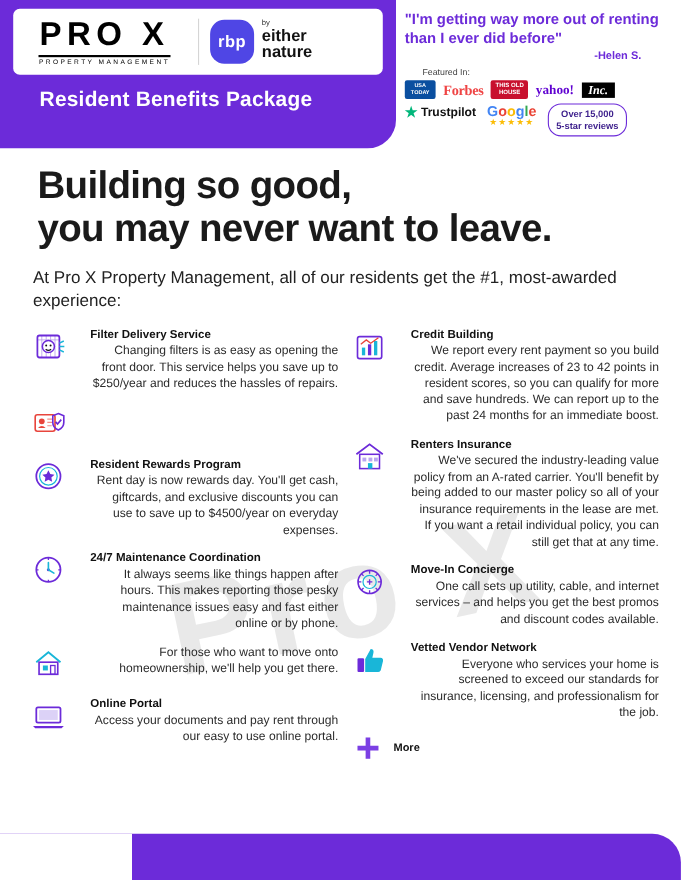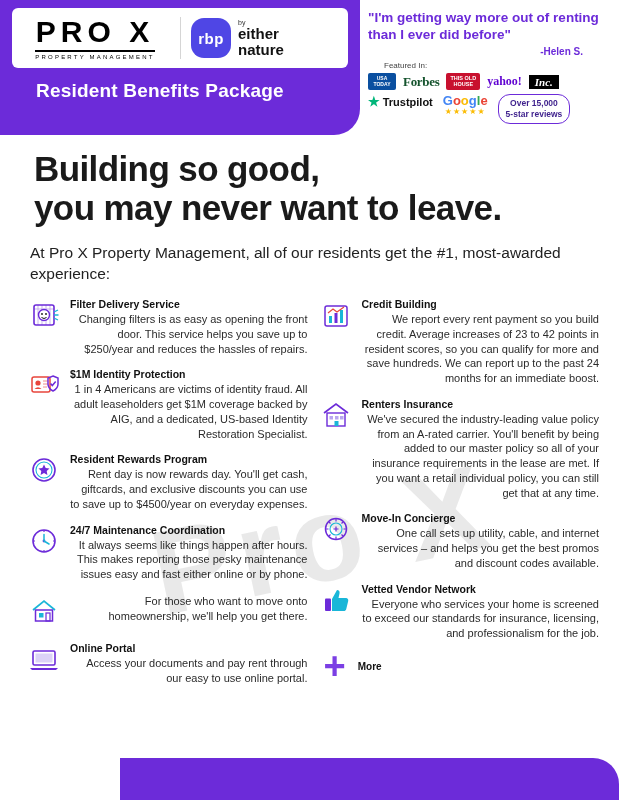--- a/index.html
+++ b/index.html
@@ -62,21 +62,20 @@
     letter-spacing: 2.2px;
     color: #000;
   }
   .logo-divider {
     width: 1px; height: 42px;
     background: #d5d5d5;
     margin: 0 10px;
   }
   .rbp-logo {
     display: flex;
-    align-items: center;
     gap: 7px;
   }
   .rbp-badge {
     width: 40px; height: 40px;
     background: #4f46e5;
     border-radius: 13px;
     color: #fff;
     font-size: 15px;
     font-weight: bold;
     display: flex;
@@ -144,21 +143,21 @@
     line-height: 1.05;
     text-align: center;
     padding: 3px 3px;
     border-radius: 2px;
     width: 22px;
   }
   .press-forbes {
     font-family: "Liberation Serif", serif;
     font-size: 13px;
     font-weight: bold;
-    color: #14532d;
+    color: #ef4444;
     letter-spacing: -0.3px;
   }
   .press-house {
     background: #c8102e;
     color: #fff;
     font-size: 5.5px;
     font-weight: bold;
     text-align: center;
     line-height: 1.05;
     padding: 3px 4px;
@@ -229,21 +228,21 @@
   .columns {
     display: flex;
     margin: 14px 20px 0 26px;
     gap: 10px;
     position: relative;
     z-index: 2;
   }
   .col { width: 288px; }
   .benefit {
     display: flex;
-    gap: 8px;
+    gap: 20px;
     margin-bottom: 12px;
   }
   .benefit-icon {
     width: 36px;
     min-width: 36px;
     height: 34px;
     display: flex;
     align-items: flex-start;
     justify-content: center;
     padding-top: 2px;
@@ -404,24 +403,20 @@
       <div class="benefit-icon">
         <svg width="34" height="32" viewBox="0 0 34 32">
           <rect x="5" y="7" width="18" height="15" rx="2" fill="none" stroke="#e8453c" stroke-width="1.5"></rect>
           <circle cx="11" cy="13" r="2.6" fill="#e8453c"></circle>
           <path d="M7.5 19 q3.5 -3.5 7 0" fill="#e8453c"></path>
           <path d="M16 11 h5 M16 14 h5 M16 17 h4" stroke="#e8453c" stroke-width="1" opacity="0.6"></path>
           <path d="M26 6 l5 2 v6 c0 4 -3 6 -5 7 c-2 -1 -5 -3 -5 -7 V8 z" fill="none" stroke="#6c2bd9" stroke-width="1.5"></path>
           <path d="M23.5 13.5 l1.8 2 l3.4 -4" fill="none" stroke="#6c2bd9" stroke-width="1.5"></path>
         </svg>
       </div>
-      <div class="benefit-body">
-        <div class="benefit-title">$1M Identity Protection</div>
-        <div class="benefit-text">1 in 4 Americans are victims of identity fraud. All adult leaseholders get $1M coverage backed by AIG, and a dedicated, US-based Identity Restoration Specialist.</div>
-      </div>
     </div>
 
     <div class="benefit">
       <div class="benefit-icon">
         <svg width="34" height="32" viewBox="0 0 34 32">
           <circle cx="17" cy="15" r="11" fill="none" stroke="#6c2bd9" stroke-width="1.6"></circle>
           <circle cx="17" cy="15" r="8" fill="none" stroke="#19b6d8" stroke-width="1.1"></circle>
           <path d="M17 9.5 l1.7 3.5 l3.8 .5 l-2.8 2.6 l.7 3.8 l-3.4 -1.8 l-3.4 1.8 l.7 -3.8 l-2.8 -2.6 l3.8 -.5 z" fill="#6c2bd9"></path>
         </svg>
       </div>

